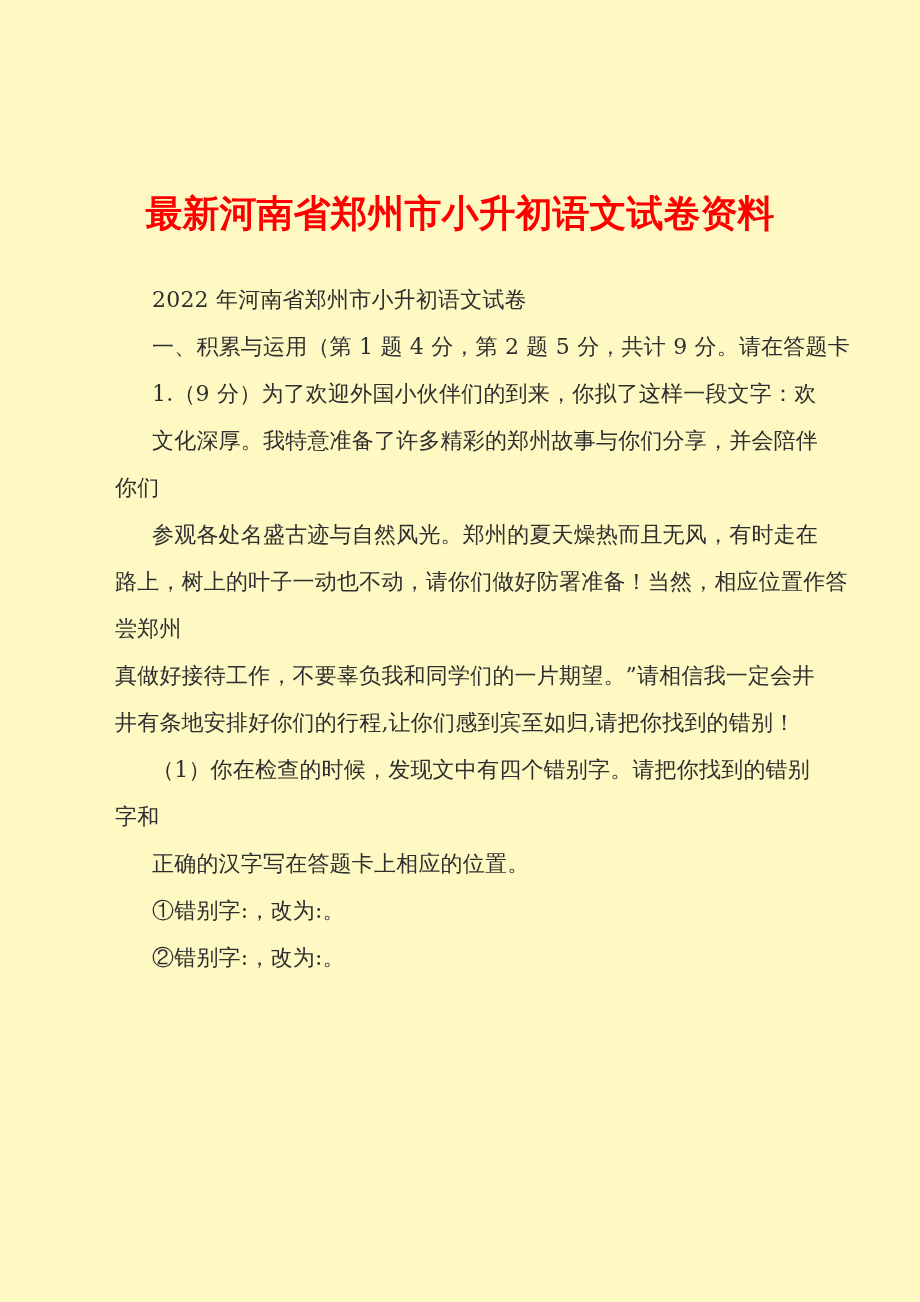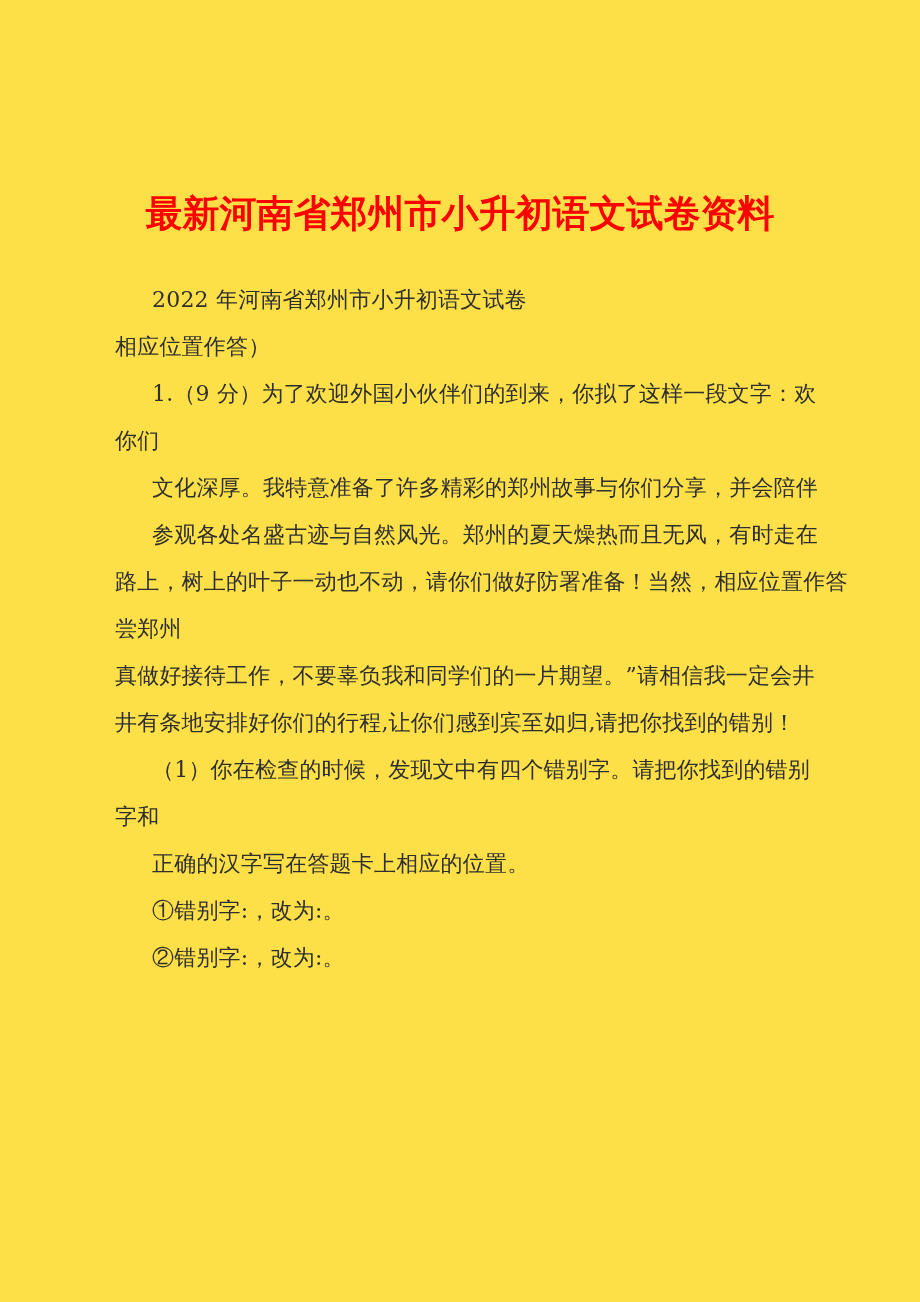--- a/index.html
+++ b/index.html
@@ -4,21 +4,21 @@
 <style>
   html, body {
     margin: 0;
     padding: 0;
     background: #ffffff;
   }
   .page {
     position: relative;
     width: 920px;
     height: 1302px;
-    background: #fde047;
+    background: #fef9c3;
     overflow: hidden;
     font-family: "DejaVu Serif", "Liberation Serif", serif;
   }
   .doc-title {
     margin: 0;
     padding-top: 191px;
     text-align: center;
     font-size: 37px;
     font-weight: bold;
     line-height: 44px;
@@ -43,24 +43,24 @@
     padding-left: 37px;
   }
 </style>
 </head>
 <body>
 
 <div class="page">
   <h1 class="doc-title" style="color: rgb(255, 0, 0);">最新河南省郑州市小升初语文试卷资料</h1>
   <div class="doc-body">
       <div class="line indent">2022 年河南省郑州市小升初语文试卷</div>
-      <div class="line">相应位置作答）</div>
+      <div class="line indent">一、积累与运用（第 1 题 4 分，第 2 题 5 分，共计 9 分。请在答题卡</div>
       <div class="line indent">1.（9 分）为了欢迎外国小伙伴们的到来，你拟了这样一段文字：欢</div>
+      <div class="line indent">文化深厚。我特意准备了许多精彩的郑州故事与你们分享，并会陪伴</div>
       <div class="line">你们</div>
-      <div class="line indent">文化深厚。我特意准备了许多精彩的郑州故事与你们分享，并会陪伴</div>
       <div class="line indent">参观各处名盛古迹与自然风光。郑州的夏天燥热而且无风，有时走在</div>
       <div class="line">路上，树上的叶子一动也不动，请你们做好防署准备！当然，相应位置作答</div>
       <div class="line">尝郑州</div>
       <div class="line">真做好接待工作，不要辜负我和同学们的一片期望。”请相信我一定会井</div>
       <div class="line">井有条地安排好你们的行程,让你们感到宾至如归,请把你找到的错别！</div>
       <div class="line indent">（1）你在检查的时候，发现文中有四个错别字。请把你找到的错别</div>
       <div class="line">字和</div>
       <div class="line indent">正确的汉字写在答题卡上相应的位置。</div>
       <div class="line indent">①错别字:，改为:。</div>
       <div class="line indent">②错别字:，改为:。</div>

